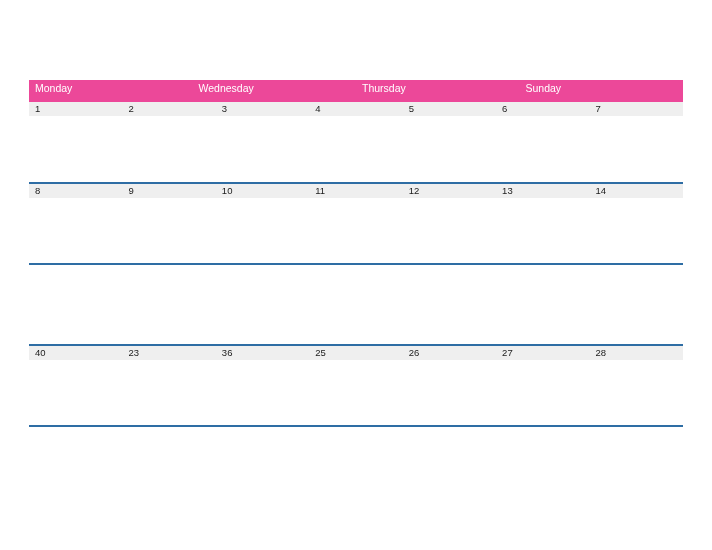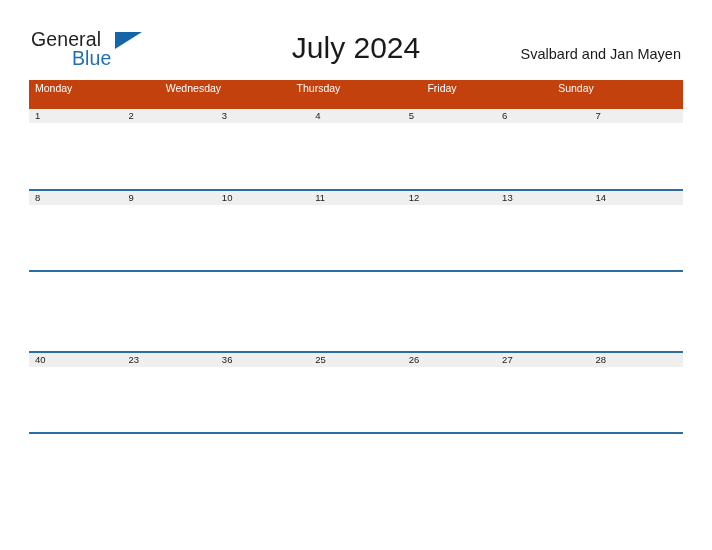--- a/index.html
+++ b/index.html
@@ -97,22 +97,22 @@
   .calendar {
     position: absolute;
     left: 29px;
     top: 80px;
     width: 654px;
   }
 
   .weekday-row {
     display: flex;
     width: 654px;
-    height: 29px;
-    background: #c2410c;
+    height: 22px;
+    background: #ec4899;
   }
   .weekday-cell {
     flex: 1 1 0;
     height: 17px;
     line-height: 17px;
     padding-left: 6px;
     box-sizing: border-box;
     color: #ffffff;
     font-size: 10.5px;
     font-family: "Liberation Sans", sans-serif;
@@ -158,41 +158,27 @@
     flex: 1 1 0;
     height: 65px;
     background: #ffffff;
   }
 </style>
 </head>
 <body>
 
 <div class="page">
 
-  <div class="top-bar">
-
-    <div class="logo">
-      <span class="logo-general">General</span>
-      <span class="logo-flag"></span>
-      <span class="logo-blue">Blue</span>
-    </div>
-
-    <div class="cal-title">July 2024</div>
-
-    <div class="region-name">Svalbard and Jan Mayen</div>
-
-  </div>
 
   <div class="calendar">
 
     <div class="weekday-row">
       <div class="weekday-cell">Monday</div>
       <div class="weekday-cell">Wednesday</div>
       <div class="weekday-cell">Thursday</div>
-      <div class="weekday-cell">Friday</div>
       <div class="weekday-cell">Sunday</div>
     </div>
 
     <div class="week-row first">
       <div class="date-band">
         <div class="date-cell">1</div>
         <div class="date-cell">2</div>
         <div class="date-cell">3</div>
         <div class="date-cell">4</div>
         <div class="date-cell">5</div>

